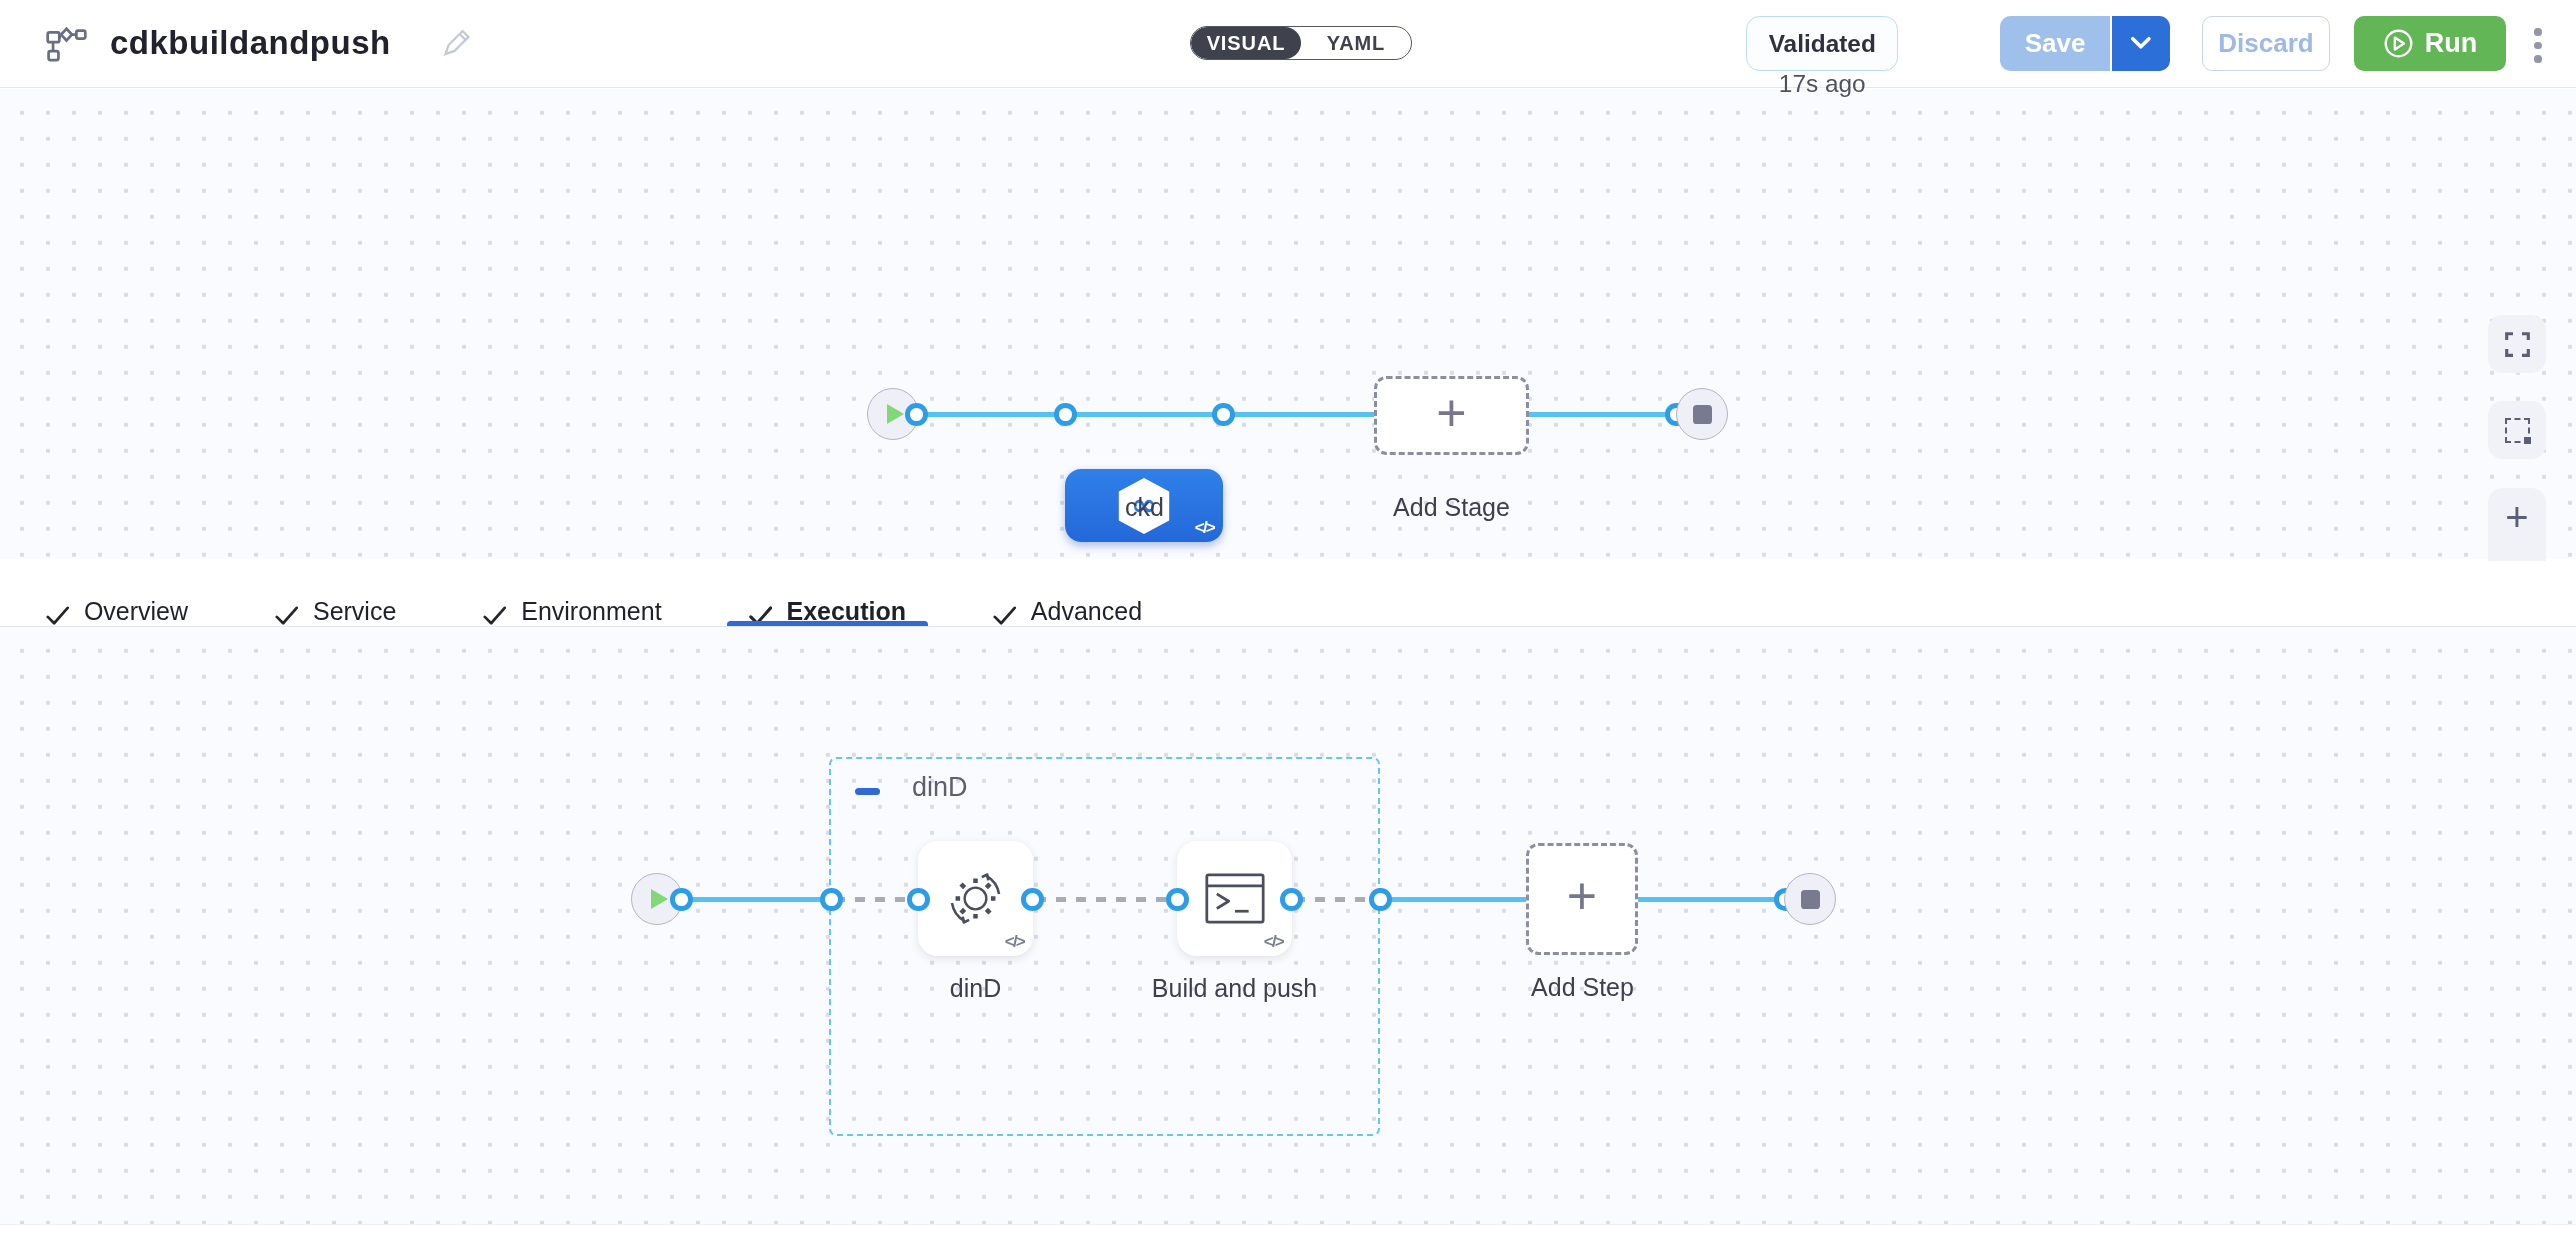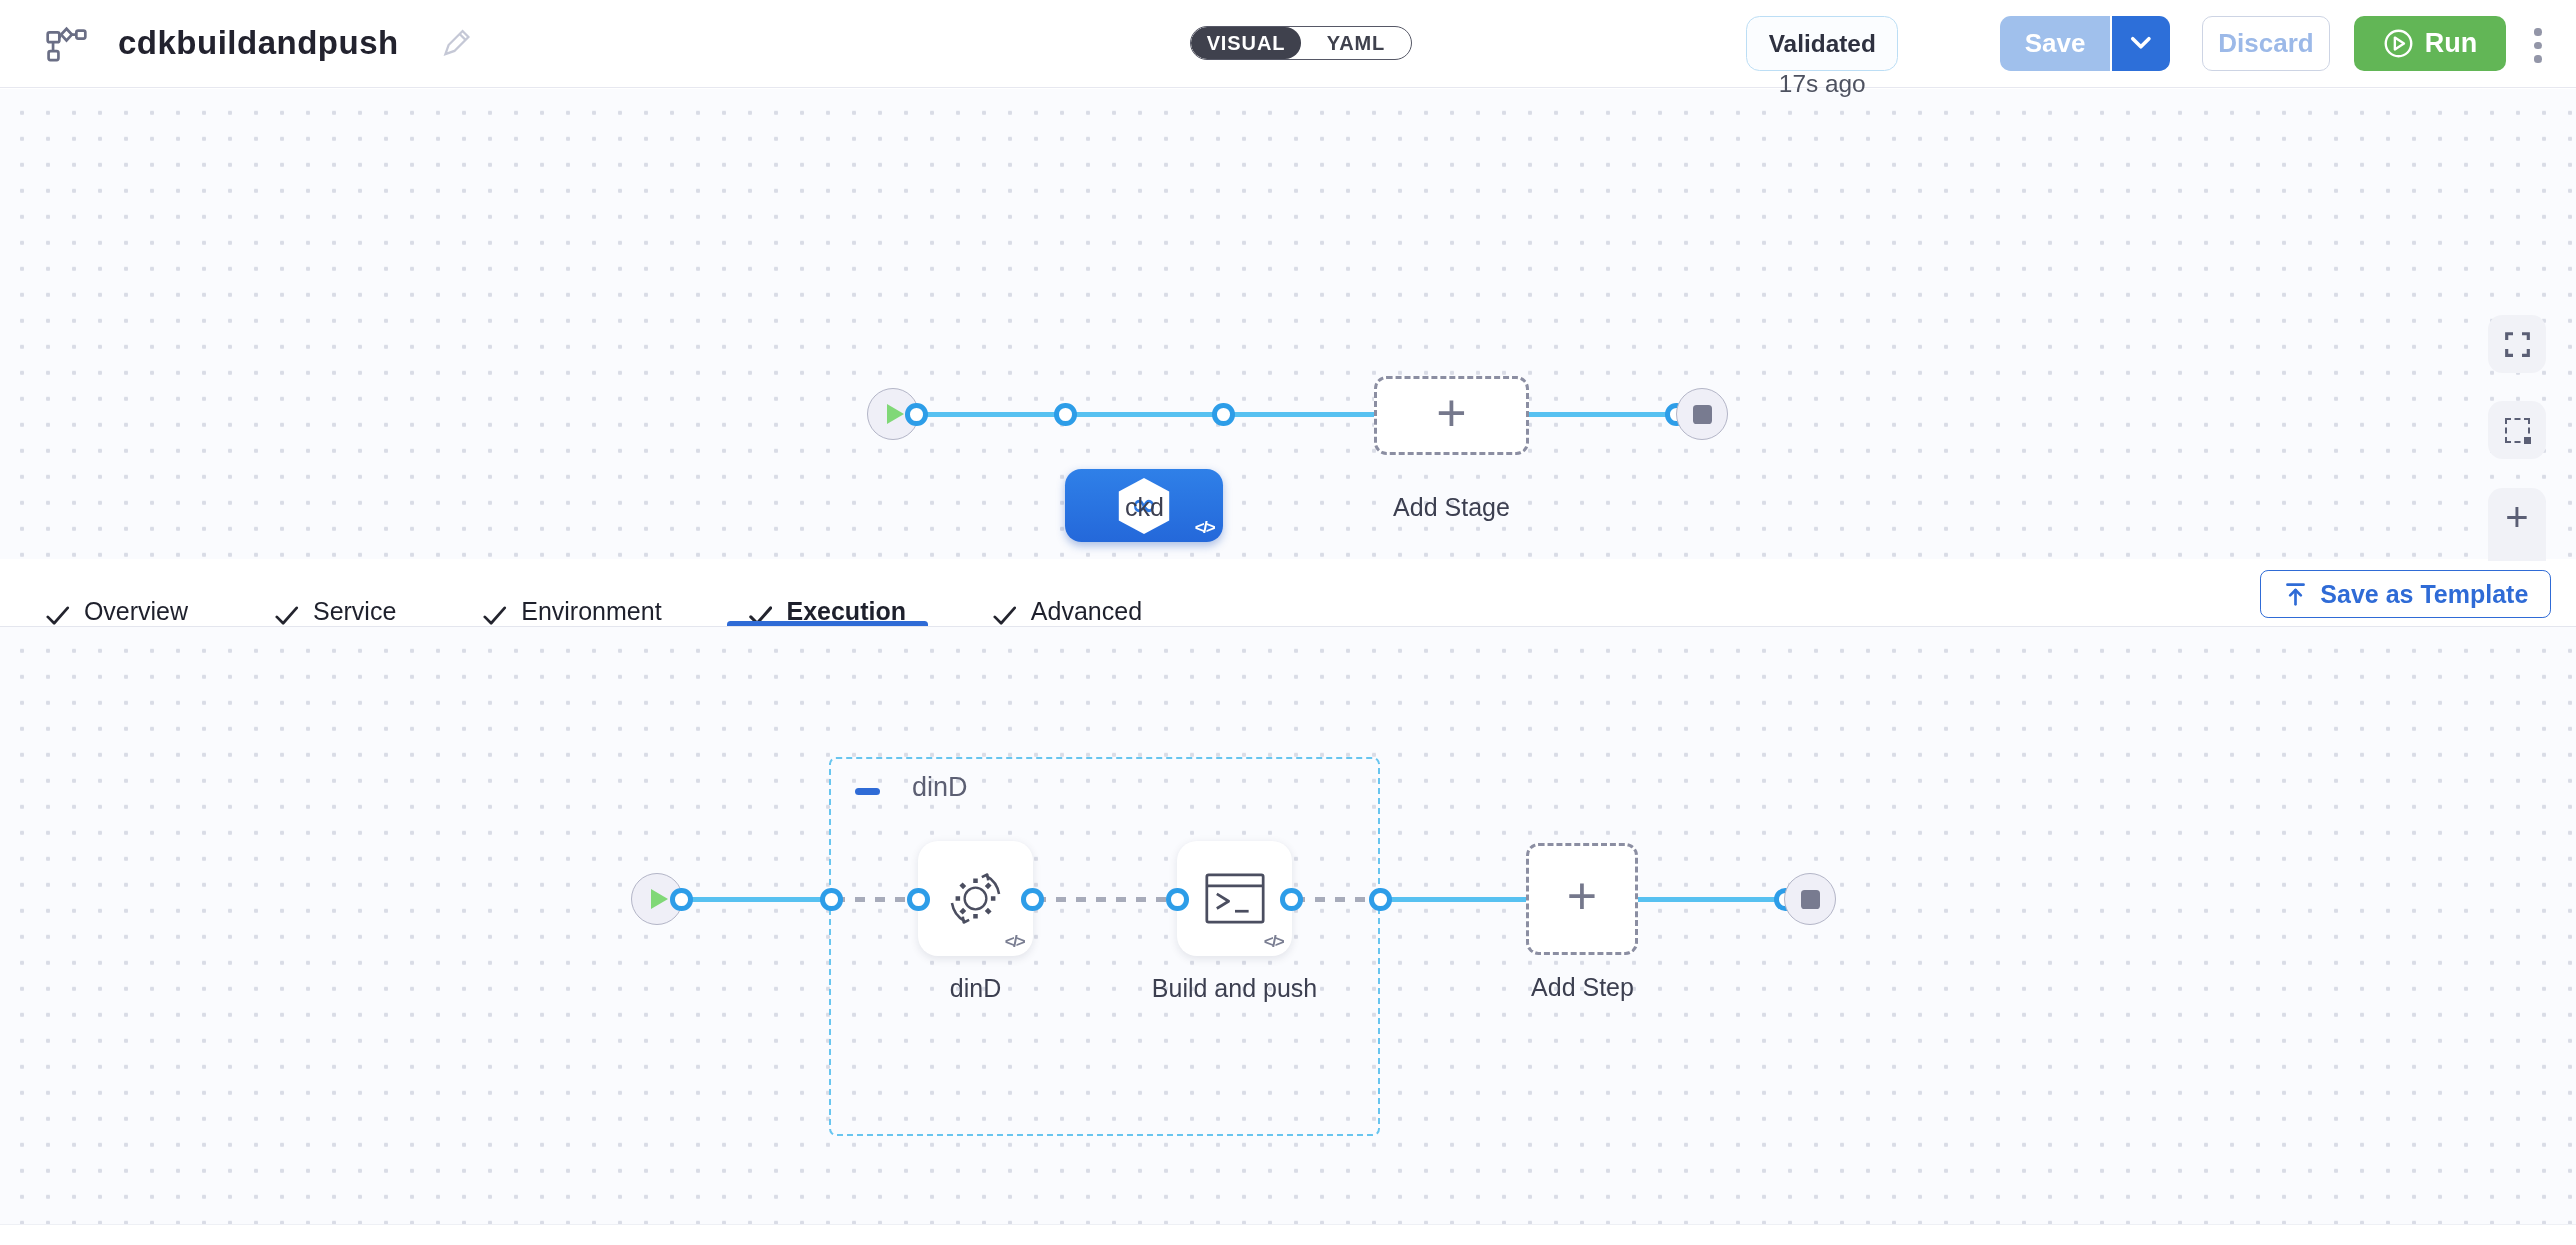--- a/index.html
+++ b/index.html
@@ -1,21 +1,21 @@
 <!DOCTYPE html>
 <html style="font-size:14.4px"><head>
 <meta charset="utf-8">
 <style>
   * { box-sizing: border-box; margin: 0; padding: 0; }
   html,body { width: 2576px; height: 1246px; font-family: "Liberation Sans", sans-serif; background:#fff; overflow:hidden; }
 
   
   #header { position:absolute; left:0; top:0; width:2576px; height:88px; background:#fff; border-bottom:1.8px solid #e7e8f0; z-index:30; }
   #pipeline-icon { position:absolute; left:45px; top:26px; }
-  #page-title { position:absolute; left:110px; top:23.5px; font-size:33px; font-weight:bold; color:#22222e; letter-spacing:0.5px;margin-left:8px; }
+  #page-title { position:absolute; left:110px; top:23.5px; font-size:33px; font-weight:bold; color:#22222e; letter-spacing:0.5px; }
   #edit-pencil { position:absolute; left:440px; top:27px; cursor:pointer; }
 
   #mode-toggle { position:absolute; left:1190px; top:26px; width:222px; height:34px; border:1.8px solid #565866; border-radius:18px; background:#fff; display:flex; overflow:hidden; }
   .mode-seg { flex:1; display:flex; align-items:center; justify-content:center; font-size:20px; font-weight:bold; letter-spacing:0.9px; cursor:pointer; }
   #mode-visual { background:#3f414d; color:#fff; border-radius:18px; }
   #mode-yaml { color:#3f414d; }
 
   #validated-badge { position:absolute; left:1746px; top:16.2px; height:55px; border:1.8px solid #bcdef5; background:#fbfdff; border-radius:13.5px; display:flex; align-items:center; padding:0 21.7px; gap:12.6px;flex-direction:column; }
   #validated-badge .vlabel { font-size:24.4px; font-weight:bold; color:#2e3140; }
   #validated-badge .vtime { font-size:24.4px; color:#4e5260; }
@@ -209,28 +209,20 @@
         <path d="M2 12 L9 19 L24 2"></path>
       </svg>
     <span>Execution</span>
   </div>
   <div class="tab">
     <svg width="23.5" height="20" viewBox="0 0 26 22" fill="none" stroke="#23242e" stroke-width="3" stroke-linecap="round" stroke-linejoin="round">
         <path d="M2 12 L9 19 L24 2"></path>
       </svg>
     <span>Advanced</span>
   </div>
-  <button id="save-template-btn">
-    <svg width="25" height="25" viewBox="0 0 28 28" fill="none" stroke="#2f6bd6" stroke-width="3" stroke-linecap="round" stroke-linejoin="round">
-      <path d="M5 3 H23"></path>
-        <path d="M14 9 V25"></path>
-        <path d="M8 15 L14 9 L20 15"></path>
-    </svg>
-    <span>Save as Template</span>
-  </button>
 </div>
 
 <div id="canvas-bottom" class="canvas">
 
   <div class="conn-solid" style="left:672px; top:270px; width:167px;"></div>
   <div class="conn-dashed" style="left:835px; top:270px; width:90px;"></div>
   <div class="conn-dashed" style="left:1036px; top:270px; width:149px;"></div>
   <div class="conn-dashed" style="left:1295px; top:270px; width:90px;"></div>
   <div class="conn-solid" style="left:1381px; top:270px; width:406px;"></div>
 

